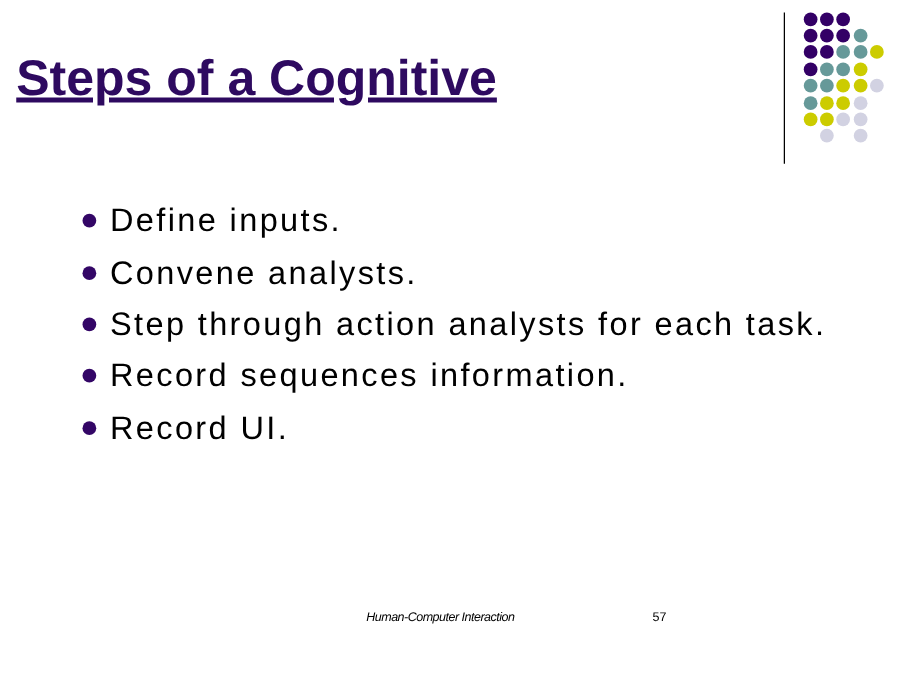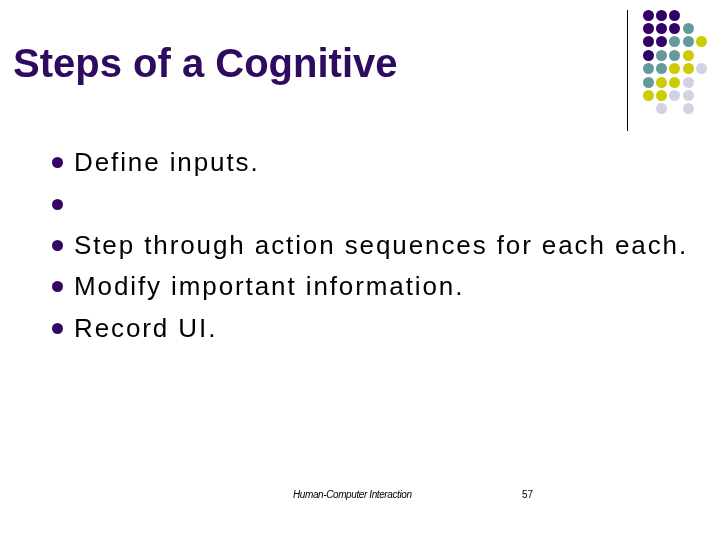--- a/index.html
+++ b/index.html
@@ -16,25 +16,25 @@
   }
   .title {
     position: absolute;
     left: 13px; top: 11px;
     width: 560px;
     font-size: 40px;
     font-weight: bold;
     line-height: 50px;
     color: var(--title, #2e0a60);
   }
-  .title .line { display: block; }
+  .title .line { display: block; text-decoration: underline; }
   .bullets {
     position: absolute;
     left: 52px; top: 142px;
-    margin: 0; padding: 0;
+    margin: 14px; padding: 0;
     list-style: none;
     text-align: center;
   }
   .bullets li {
     display: flex;
     align-items: center;
     height: 41.4px;
     font-size: 26px;
     letter-spacing: 1.9px;
     color: var(--body_text, #000000);
@@ -117,28 +117,29 @@
       <div class="dot" style="width: 11px; height: 11px; left: 682.7px; top: 103.3px; background: rgb(210, 210, 226);"></div>
     </div>
 
   <ul class="bullets" id="bullet-list">
       <li>
         <span class="bullet-dot"></span>
         <span>Define inputs.</span>
       </li>
       <li>
         <span class="bullet-dot"></span>
+        <span>Convene analysts.</span>
       </li>
       <li>
         <span class="bullet-dot"></span>
-        <span>Step through action sequences for each each.</span>
+        <span>Step through action analysts for each task.</span>
       </li>
       <li>
         <span class="bullet-dot"></span>
-        <span>Modify important information.</span>
+        <span>Record sequences information.</span>
       </li>
       <li>
         <span class="bullet-dot"></span>
         <span>Record UI.</span>
       </li>
     </ul>
 
   <div class="footer-label">Human-Computer Interaction</div>
   <div class="page-number">57</div>
 

